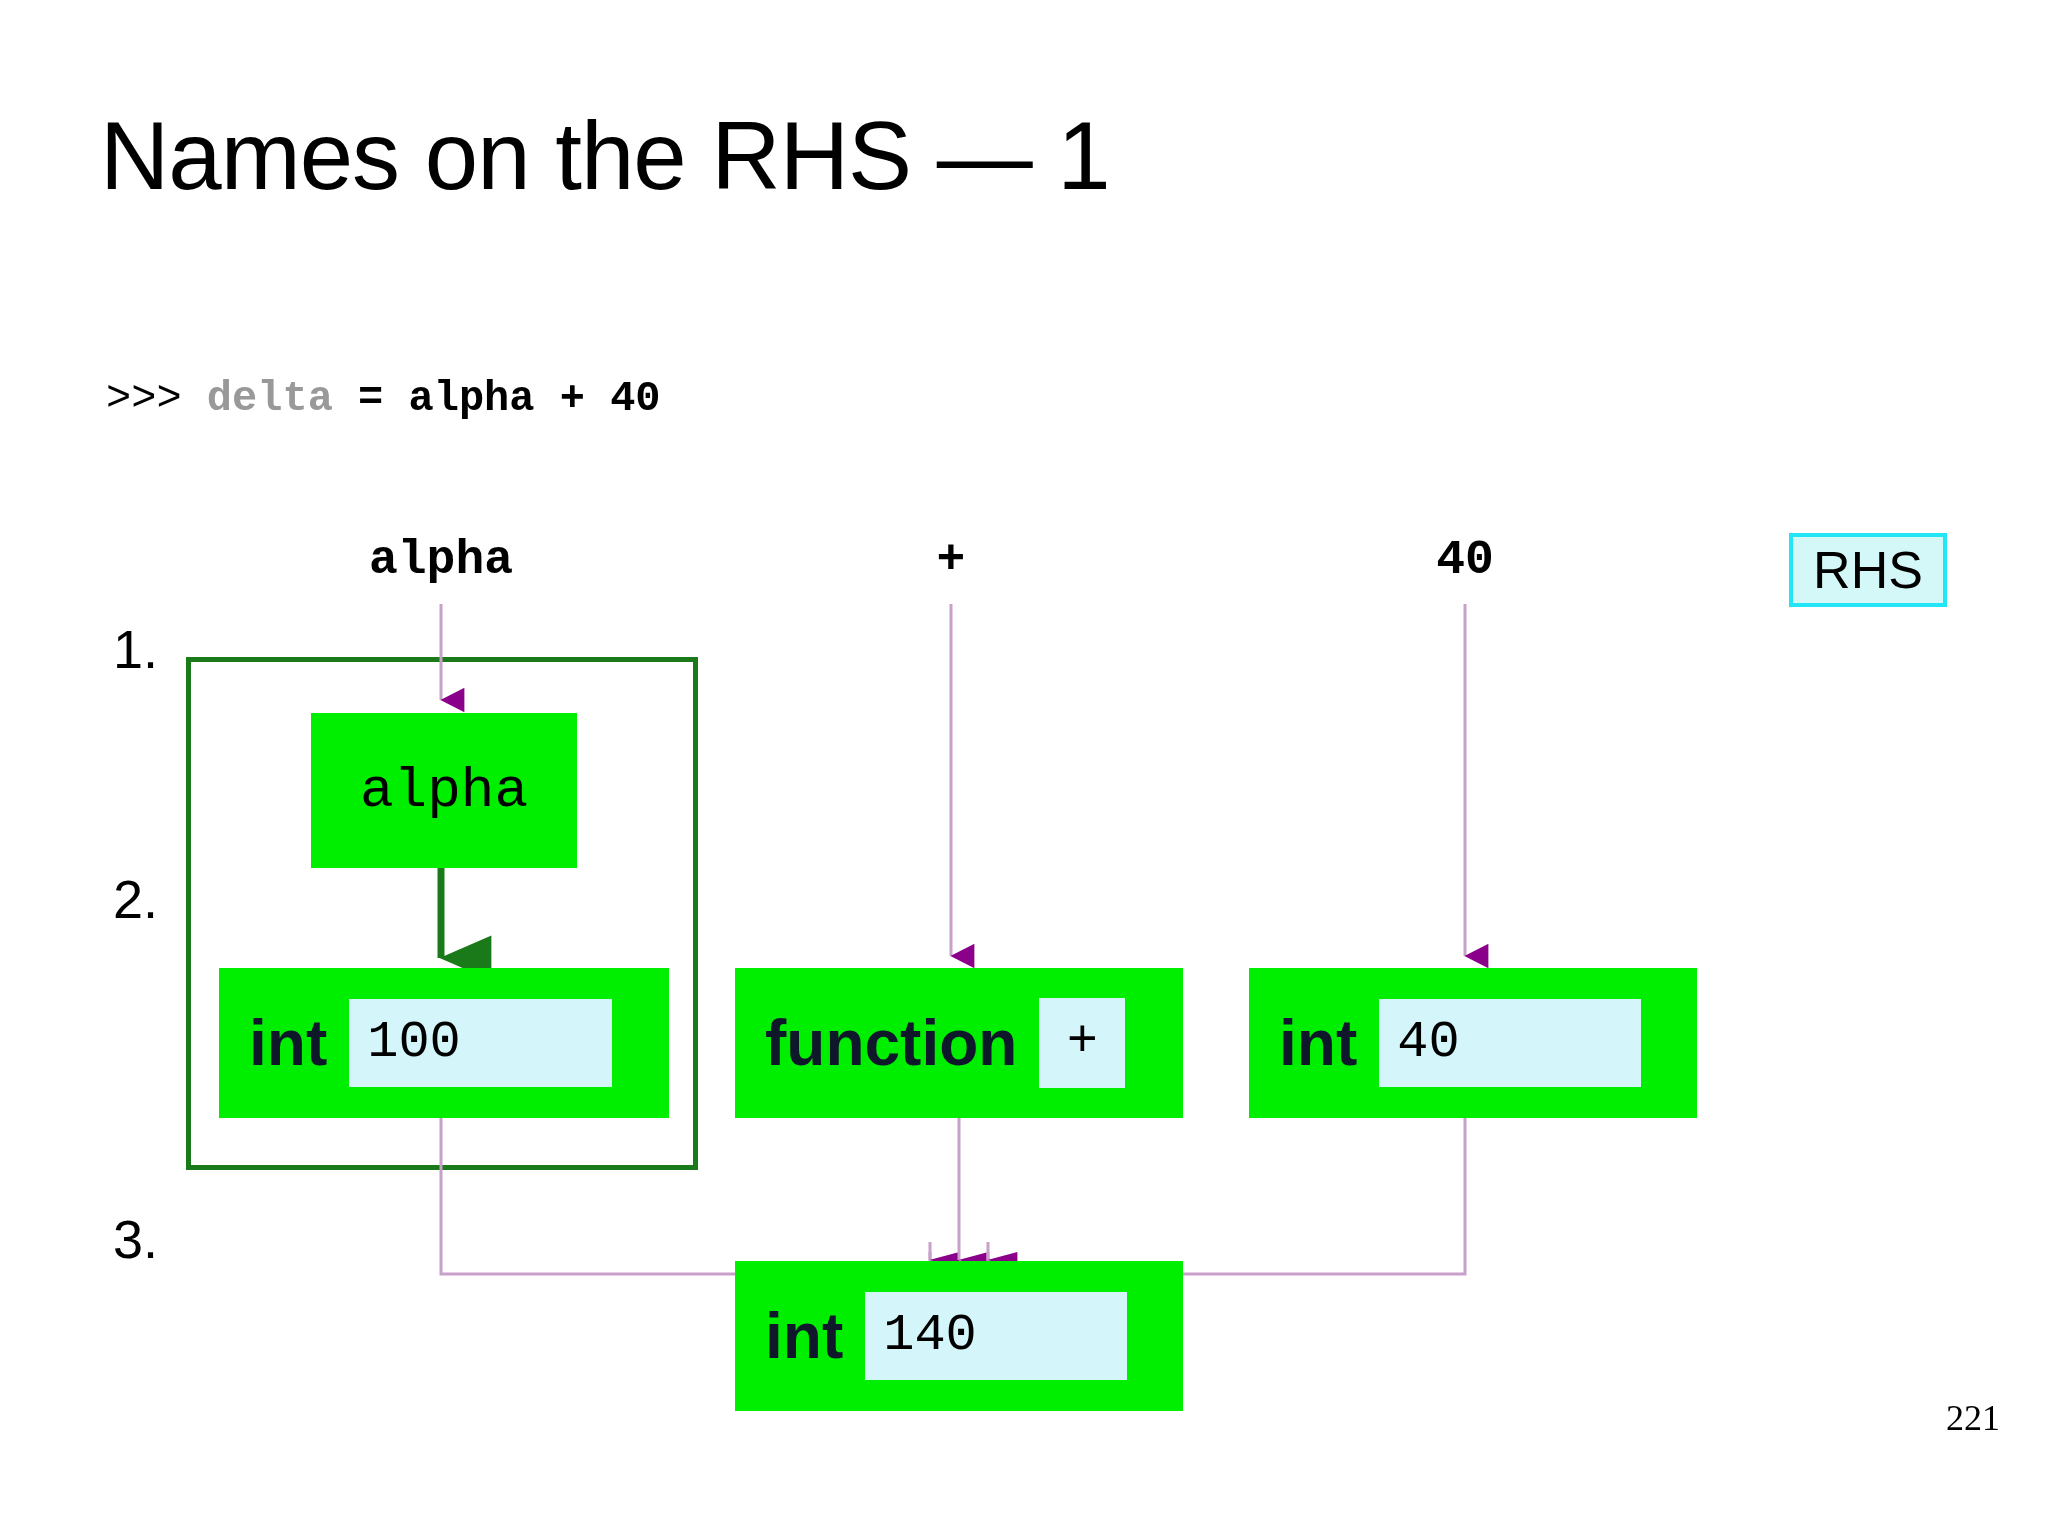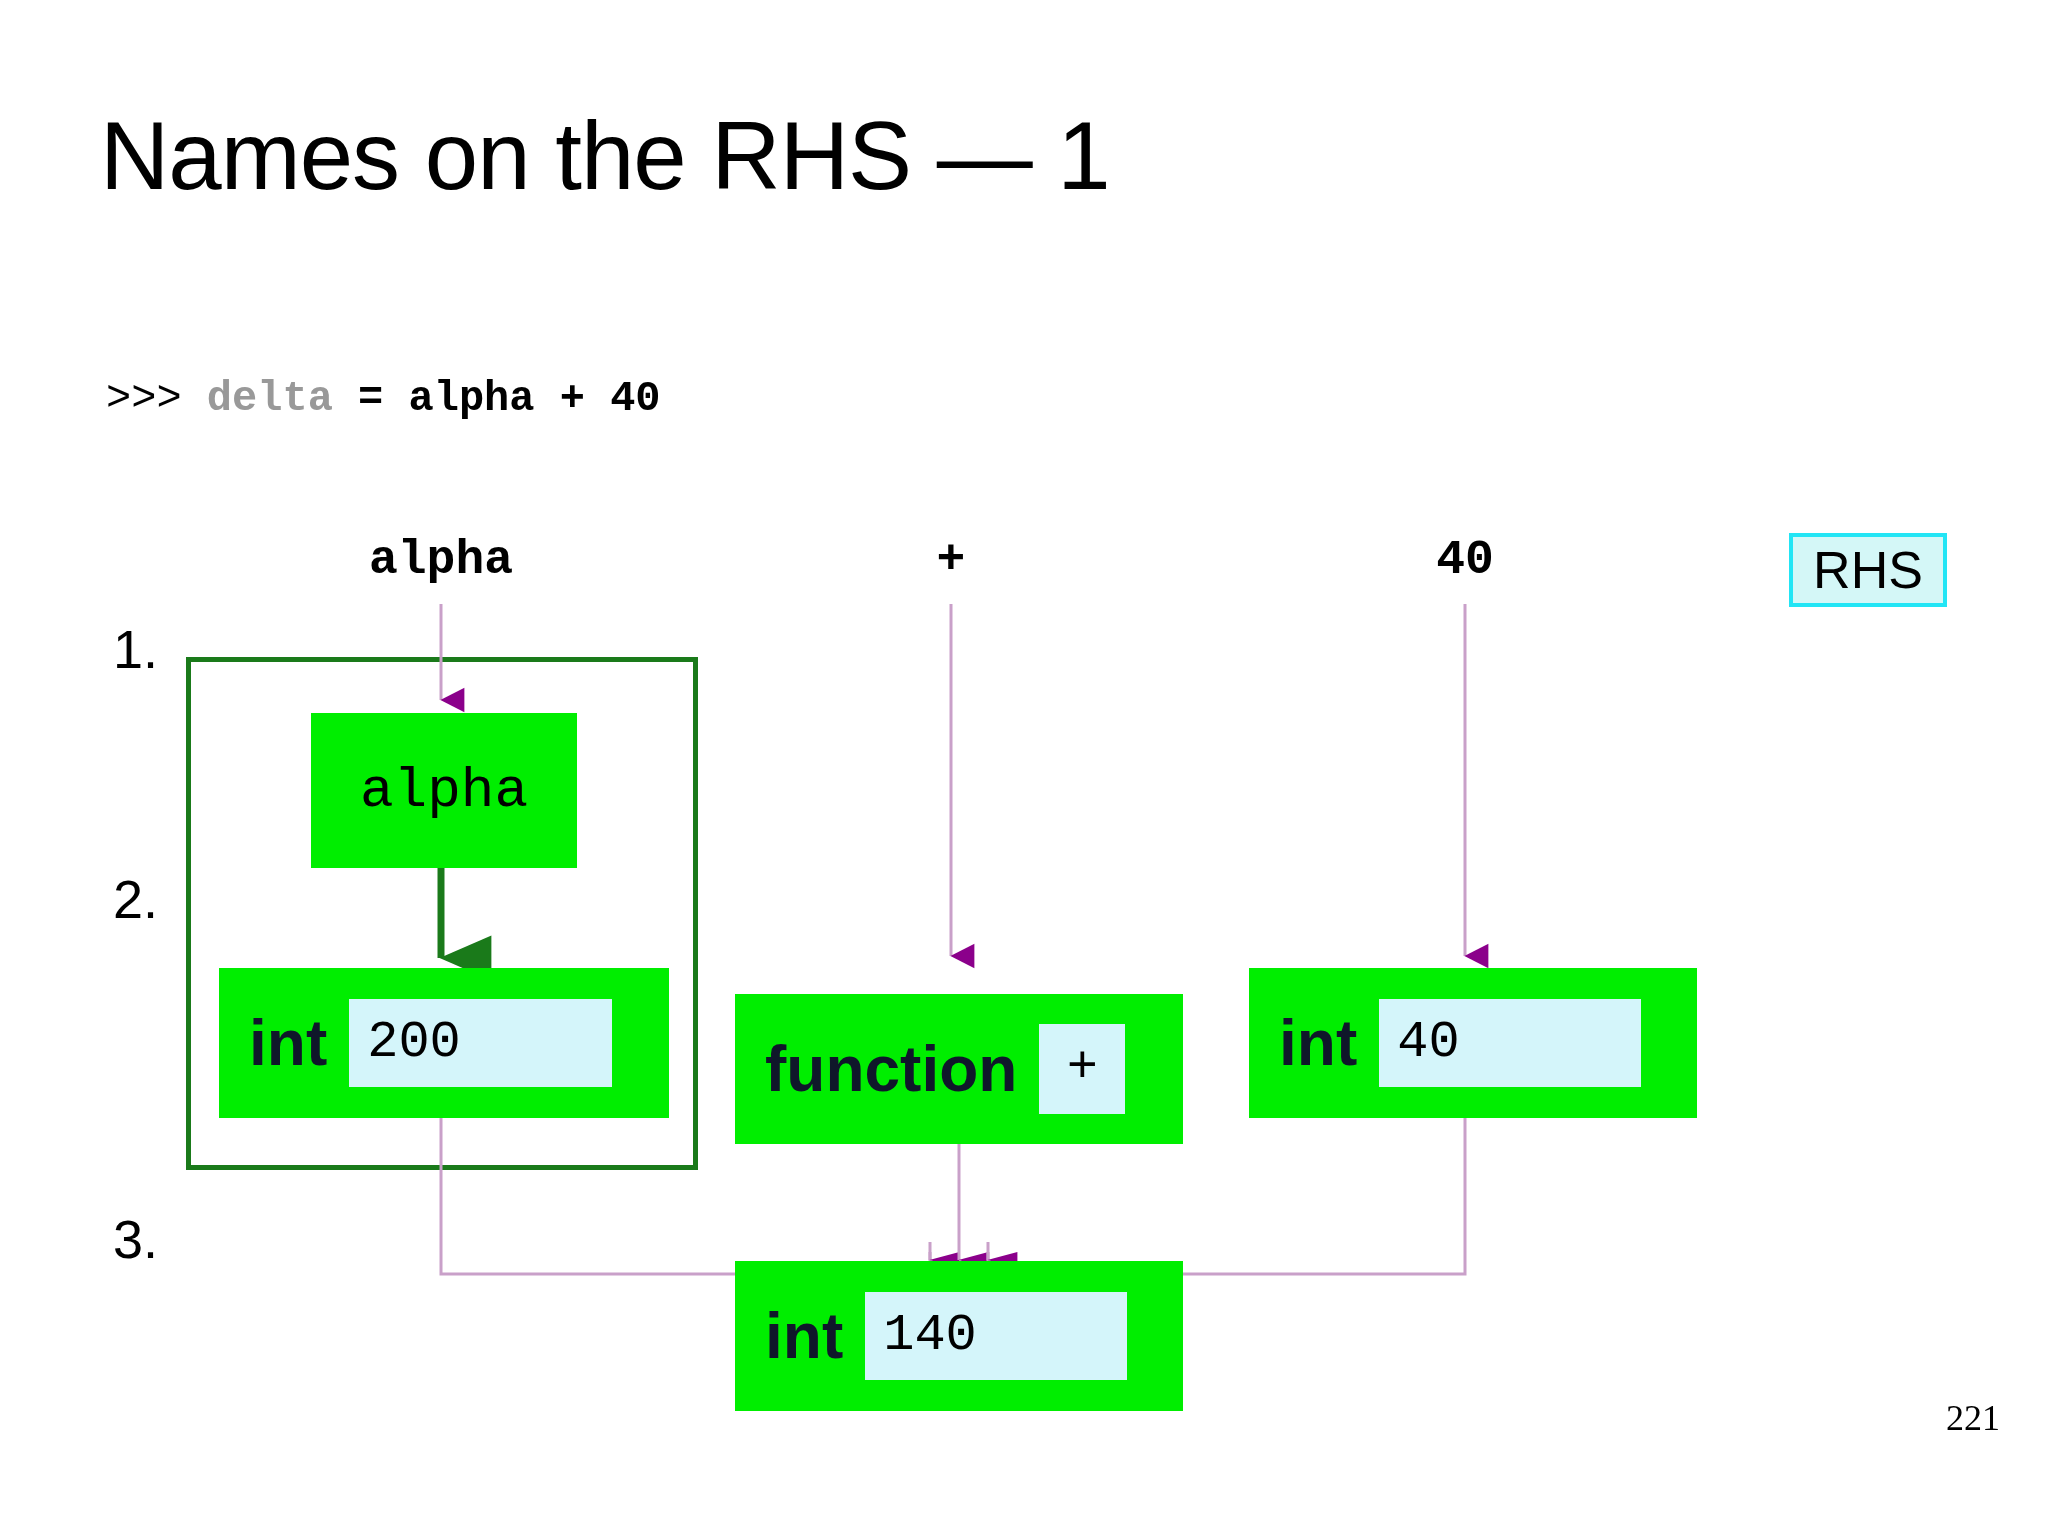--- a/index.html
+++ b/index.html
@@ -139,21 +139,21 @@
     font-size: 56px;
     color: #000000;
     line-height: 1;
   }
 
   
   #box-int-100 { left: 219px; top: 968px; width: 450px; height: 150px; padding-left: 30px; }
   #box-int-100 .obj-value { width: 263px; height: 88px; margin-left: 22px; padding-left: 18px; }
 
   
-  #box-function { left: 735px; top: 968px; width: 448px; height: 150px; padding-left: 30px; margin-top: 26px; }
+  #box-function { left: 735px; top: 968px; width: 448px; height: 150px; padding-left: 30px; }
   #box-function .obj-value { width: 86px; height: 90px; margin-left: 22px; justify-content: center; }
 
   
   #box-int-40 { left: 1249px; top: 968px; width: 448px; height: 150px; padding-left: 30px; }
   #box-int-40 .obj-value { width: 262px; height: 88px; margin-left: 22px; padding-left: 18px; }
 
   
   #box-int-140 { left: 735px; top: 1261px; width: 448px; height: 150px; padding-left: 30px; }
   #box-int-140 .obj-value { width: 262px; height: 88px; margin-left: 22px; padding-left: 18px; }
 
@@ -242,21 +242,21 @@
       <line x1="988" y1="1252" x2="988" y2="1260" stroke="#c9a0c9" stroke-width="3" marker-end="url(#ah-purple-narrow)"></line>
     </g>
   </svg>
 
   <div class="obj-box" id="box-name-alpha">
     <span class="name-text">alpha</span>
   </div>
 
   <div class="obj-box" id="box-int-100">
     <span class="obj-type">int</span>
-    <span class="obj-value">200</span>
+    <span class="obj-value">100</span>
   </div>
 
   <div class="obj-box" id="box-function">
     <span class="obj-type">function</span>
     <span class="obj-value">+</span>
   </div>
 
   <div class="obj-box" id="box-int-40">
     <span class="obj-type">int</span>
     <span class="obj-value">40</span>

